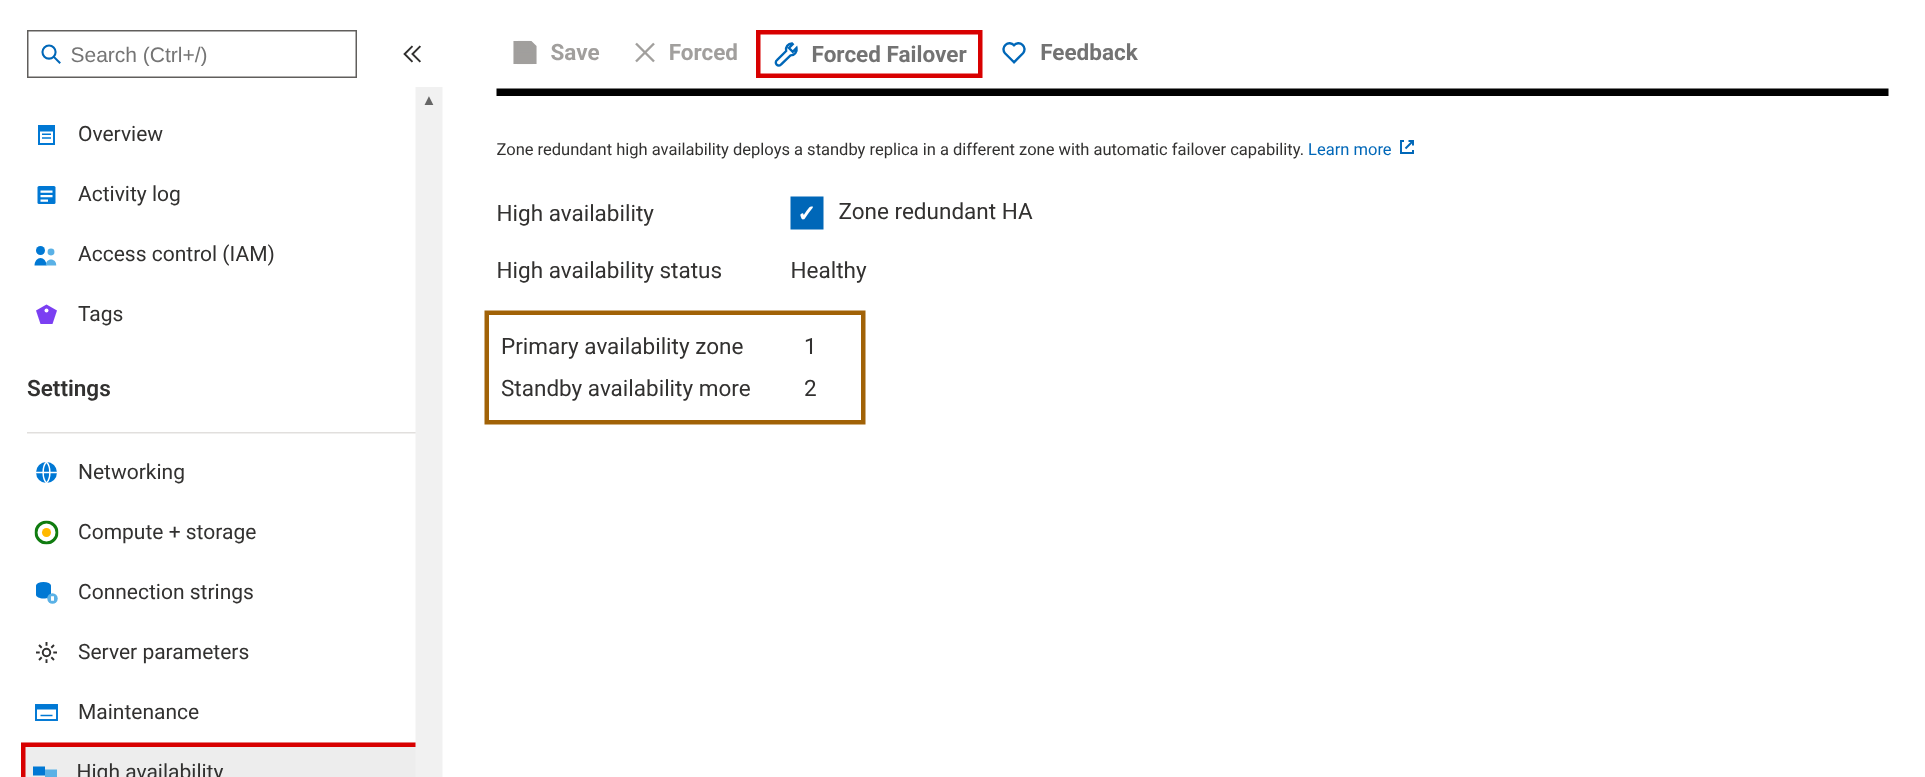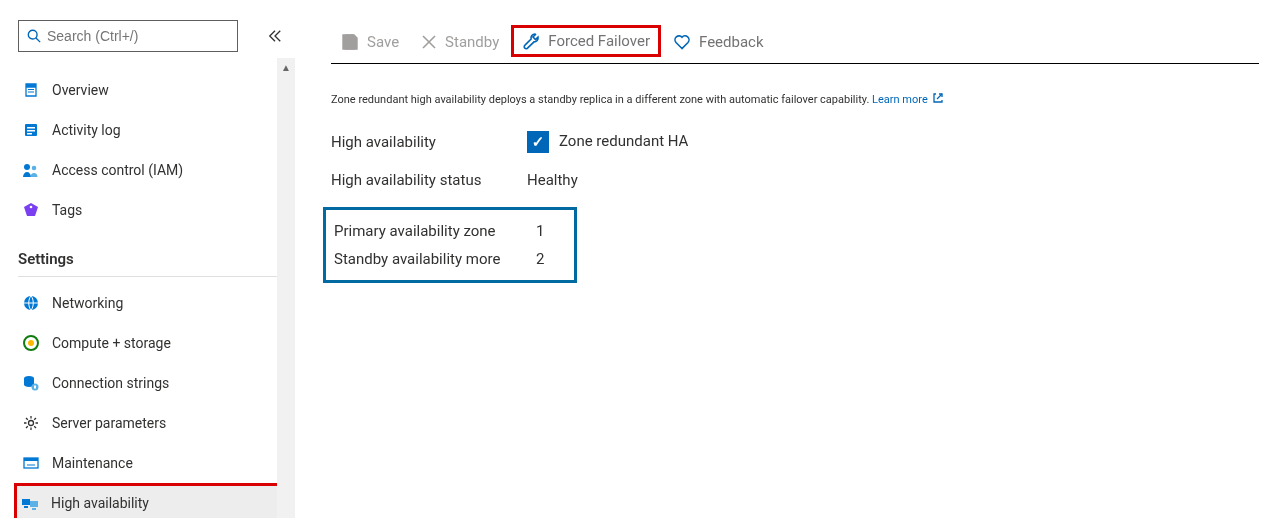--- a/index.html
+++ b/index.html
@@ -81,21 +81,21 @@
       display: flex;
       align-items: center;
       justify-content: center;
       flex-shrink: 0;
     }
     .section-heading {
       font-weight: 600;
       font-size: 15px;
       margin-top: 20px;
       margin-bottom: 6px;
-      padding-bottom: 8px;
+      padding-bottom: 20px;
       border-bottom: 1px solid #e1dfdd;
       margin-right: 8px;
     }
 
     .highlight-sidebar {
       border: 3px solid #d80000;
       margin-left: -4px;
       padding-left: 4px;
     }
 
@@ -118,25 +118,26 @@
     }
 
     
     .main {
       flex: 1;
       padding: 20px 24px 0 36px;
     }
 
     .toolbar {
       display: flex;
-      align-items: flex-end;
+      align-items: flex-start;
       height: 44px;
-      border-bottom: 1px solid #000000;
+      border-bottom: 5px solid #000000;
       gap: 2px;
       padding-bottom: 6px;
+      font-weight: bold;
     }
     .toolbar-btn {
       display: flex;
       align-items: center;
       gap: 8px;
       padding: 6px 10px;
       cursor: pointer;
       font-size: 15px;
       color: #737373;
     }
@@ -181,21 +182,21 @@
       justify-content: center;
       margin-right: 10px;
       vertical-align: middle;
     }
     .checkbox-check {
       color: #fff;
       font-size: 15px;
       font-weight: bold;
     }
     .zone-highlight {
-      border: 3px solid #0369a1;
+      border: 3px solid #a16207;
       grid-column: 1 / span 2;
       display: grid;
       grid-template-columns: 192px auto;
       row-gap: 18px;
       column-gap: 4px;
       padding: 12px 30px 12px 8px;
       margin-left: -8px;
       width: max-content;
       gap: 10px;
     }
@@ -345,21 +346,21 @@
             <rect x="5" y="2" width="7" height="5"></rect>
             <rect x="4.5" y="10" width="9" height="6"></rect>
           </svg>
         <span class="toolbar-label">Save</span>
       </div>
       <div class="toolbar-btn disabled">
         <svg width="16" height="16" viewBox="0 0 16 16" fill="none" stroke="#a19f9d" stroke-width="1.6">
             <line x1="2" y1="2" x2="14" y2="14"></line>
             <line x1="14" y1="2" x2="2" y2="14"></line>
           </svg>
-        <span class="toolbar-label">Standby</span>
+        <span class="toolbar-label">Forced</span>
       </div>
       <div class="toolbar-btn highlight-btn">
         <svg width="18" height="18" viewBox="0 0 18 18" fill="none" stroke="#0067b8" stroke-width="1.6" stroke-linecap="round">
             <path d="M13 2a4 4 0 0 0-3.9 5L3 13.1a2 2 0 1 0 2.8 2.8L12 9.9A4 4 0 0 0 16 5l-2.5 2.5L11 5l2.5-2.5A4 4 0 0 0 13 2z"></path>
           </svg>
         <span class="toolbar-label">Forced Failover</span>
       </div>
       <div class="toolbar-btn">
         <svg width="18" height="18" viewBox="0 0 18 18" fill="none" stroke="#0067b8" stroke-width="1.6">
             <path d="M9 15.5l-6-6a4 4 0 0 1 6-5.3 4 4 0 0 1 6 5.3z"></path>

